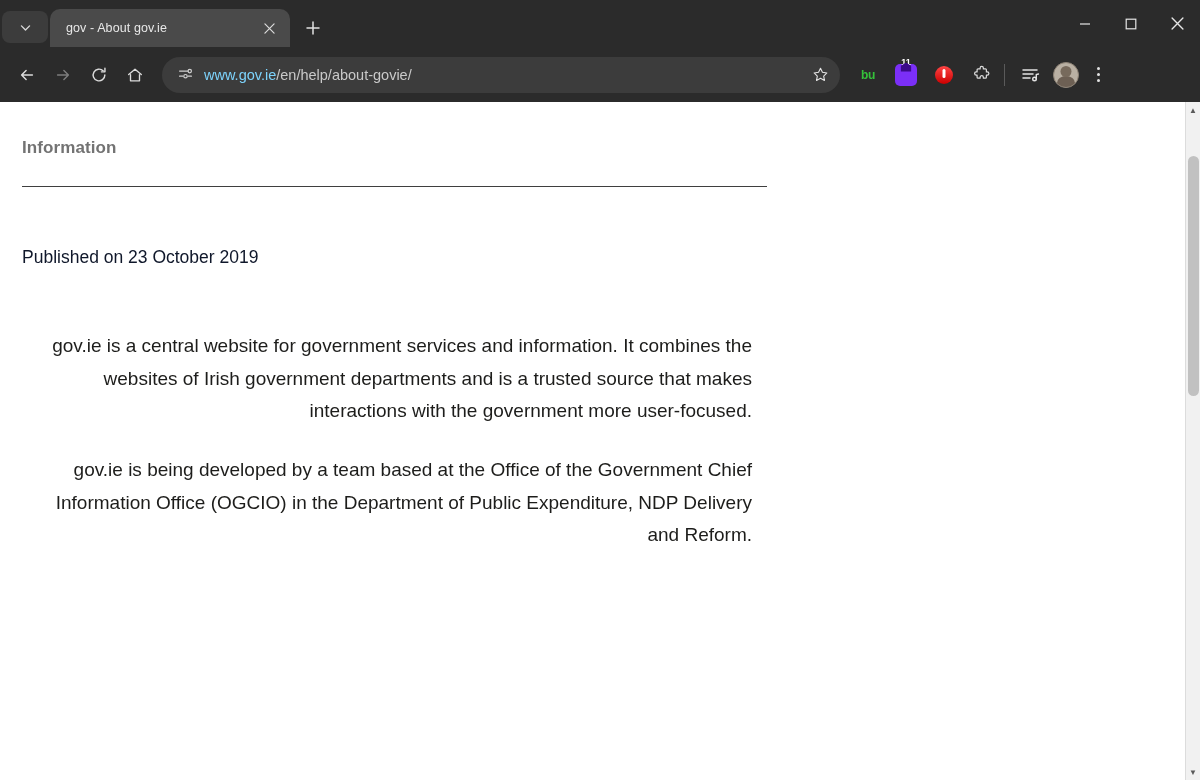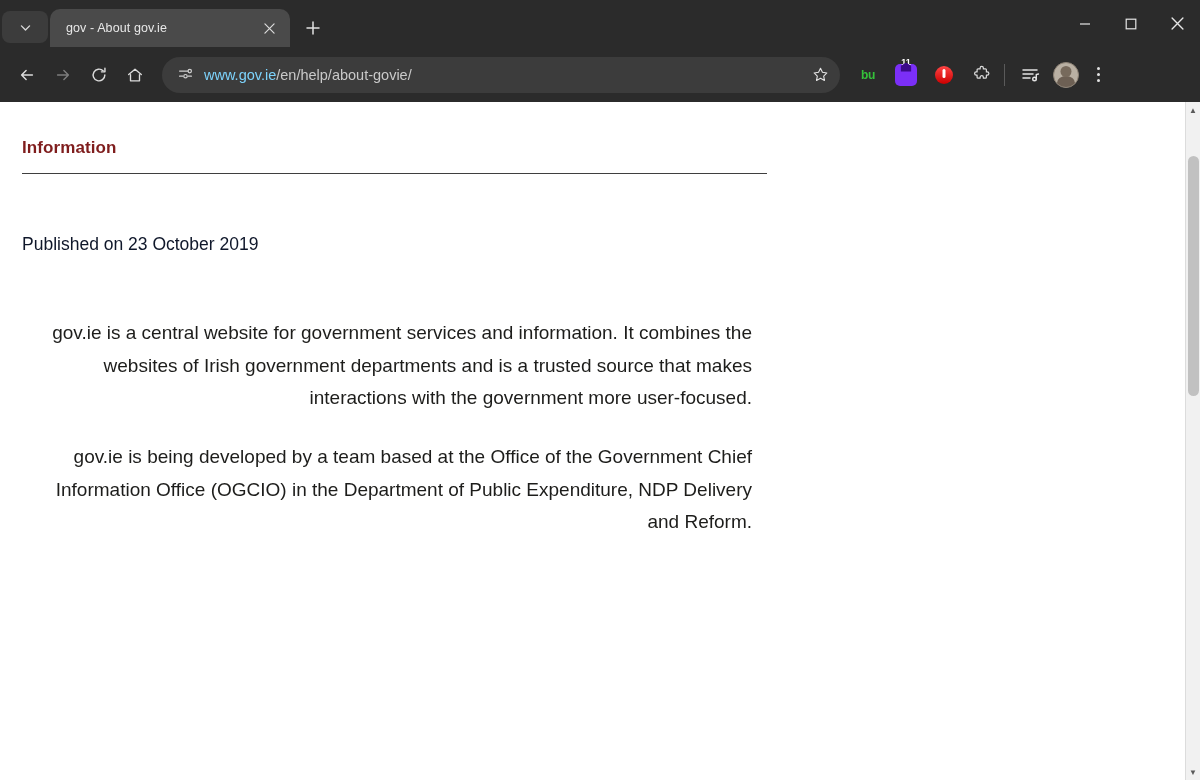--- a/index.html
+++ b/index.html
@@ -247,23 +247,23 @@
   }
   .content {
     width: 745px;
     margin-left: 22px;
     padding-top: 36px;
     color: #1d1d1b;
   }
   .kicker {
     font-size: 17px;
     font-weight: 700;
-    color: #7f1d1d;
+    color: #737373;
     letter-spacing: .1px;
-    padding-bottom: 15px;
+    padding-bottom: 28px;
     border-bottom: 1px solid #3f3f3f;
     width: 745px;
   }
   h1.title {
     font-size: 45px;
     line-height: 1.05;
     font-weight: 700;
     margin: 26px 0 0 0;
     letter-spacing: -0.4px;
     color: #111;

